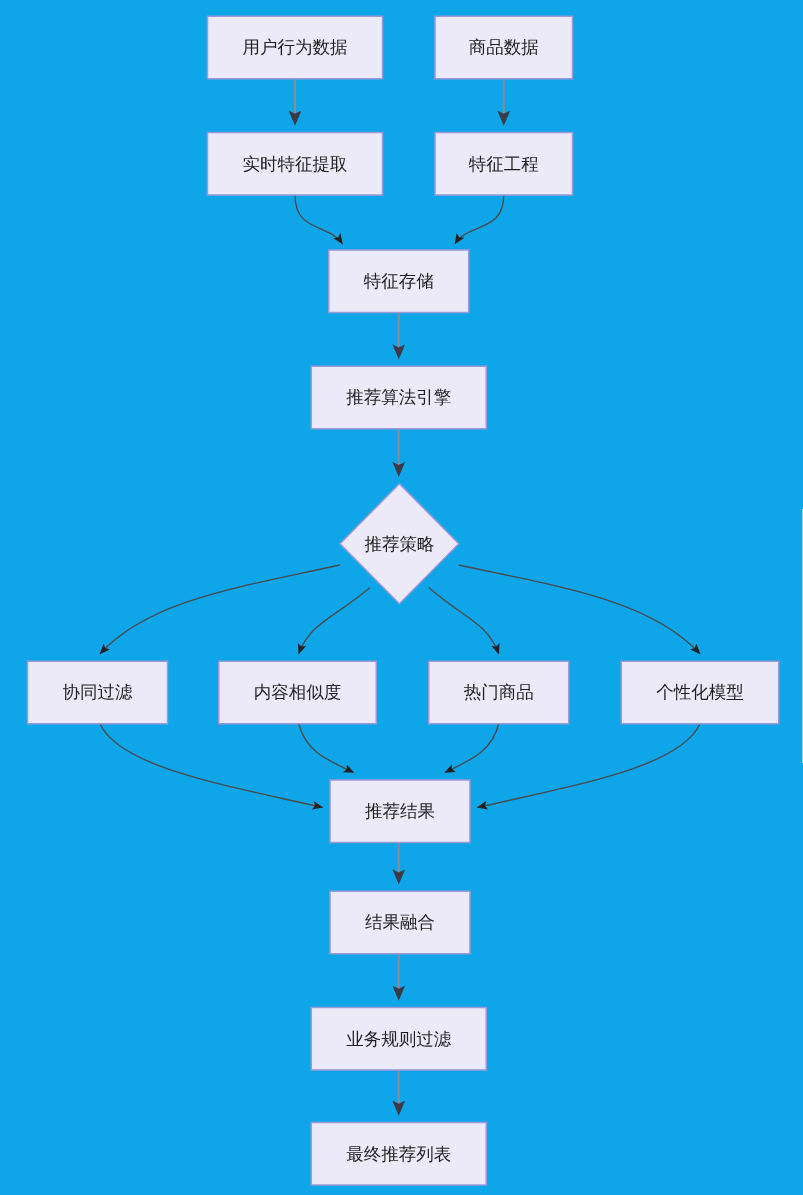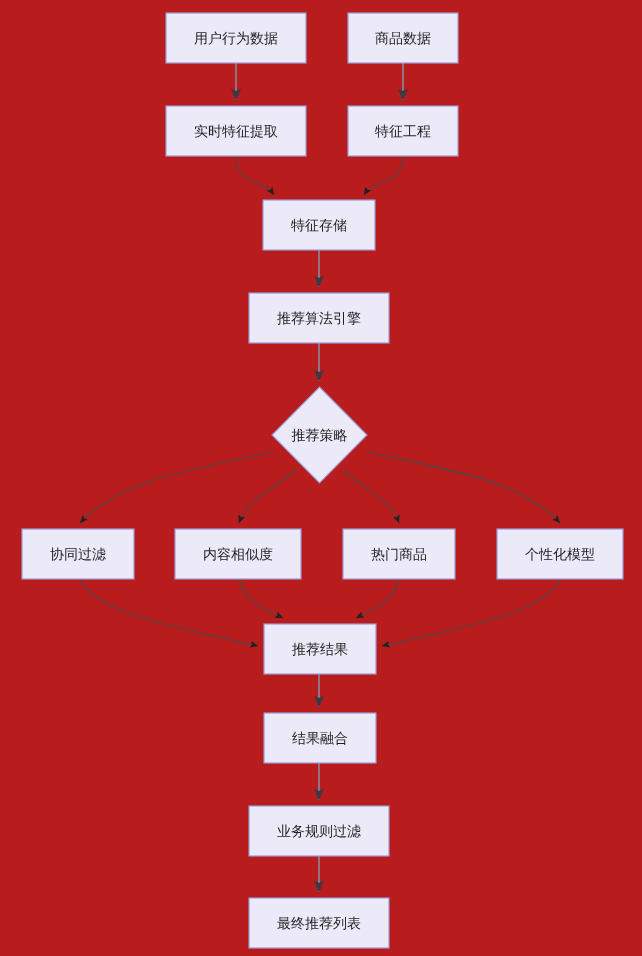--- a/index.html
+++ b/index.html
@@ -10,21 +10,21 @@
   body {
     width: 642px;
     height: 956px;
     font-family: "Liberation Sans", "DejaVu Sans", sans-serif;
     overflow: hidden;
   }
   #flowchart-root {
     position: relative;
     width: 642px;
     height: 956px;
-    background: #b91c1c;
+    background: #0ea5e9;
   }
   svg#flow-svg {
     display: block;
     width: 642px;
     height: 956px;
   }
   .node-shape {
     fill: #ECEAF8;
     stroke: #9D98D6;
     stroke-width: 1.2;

